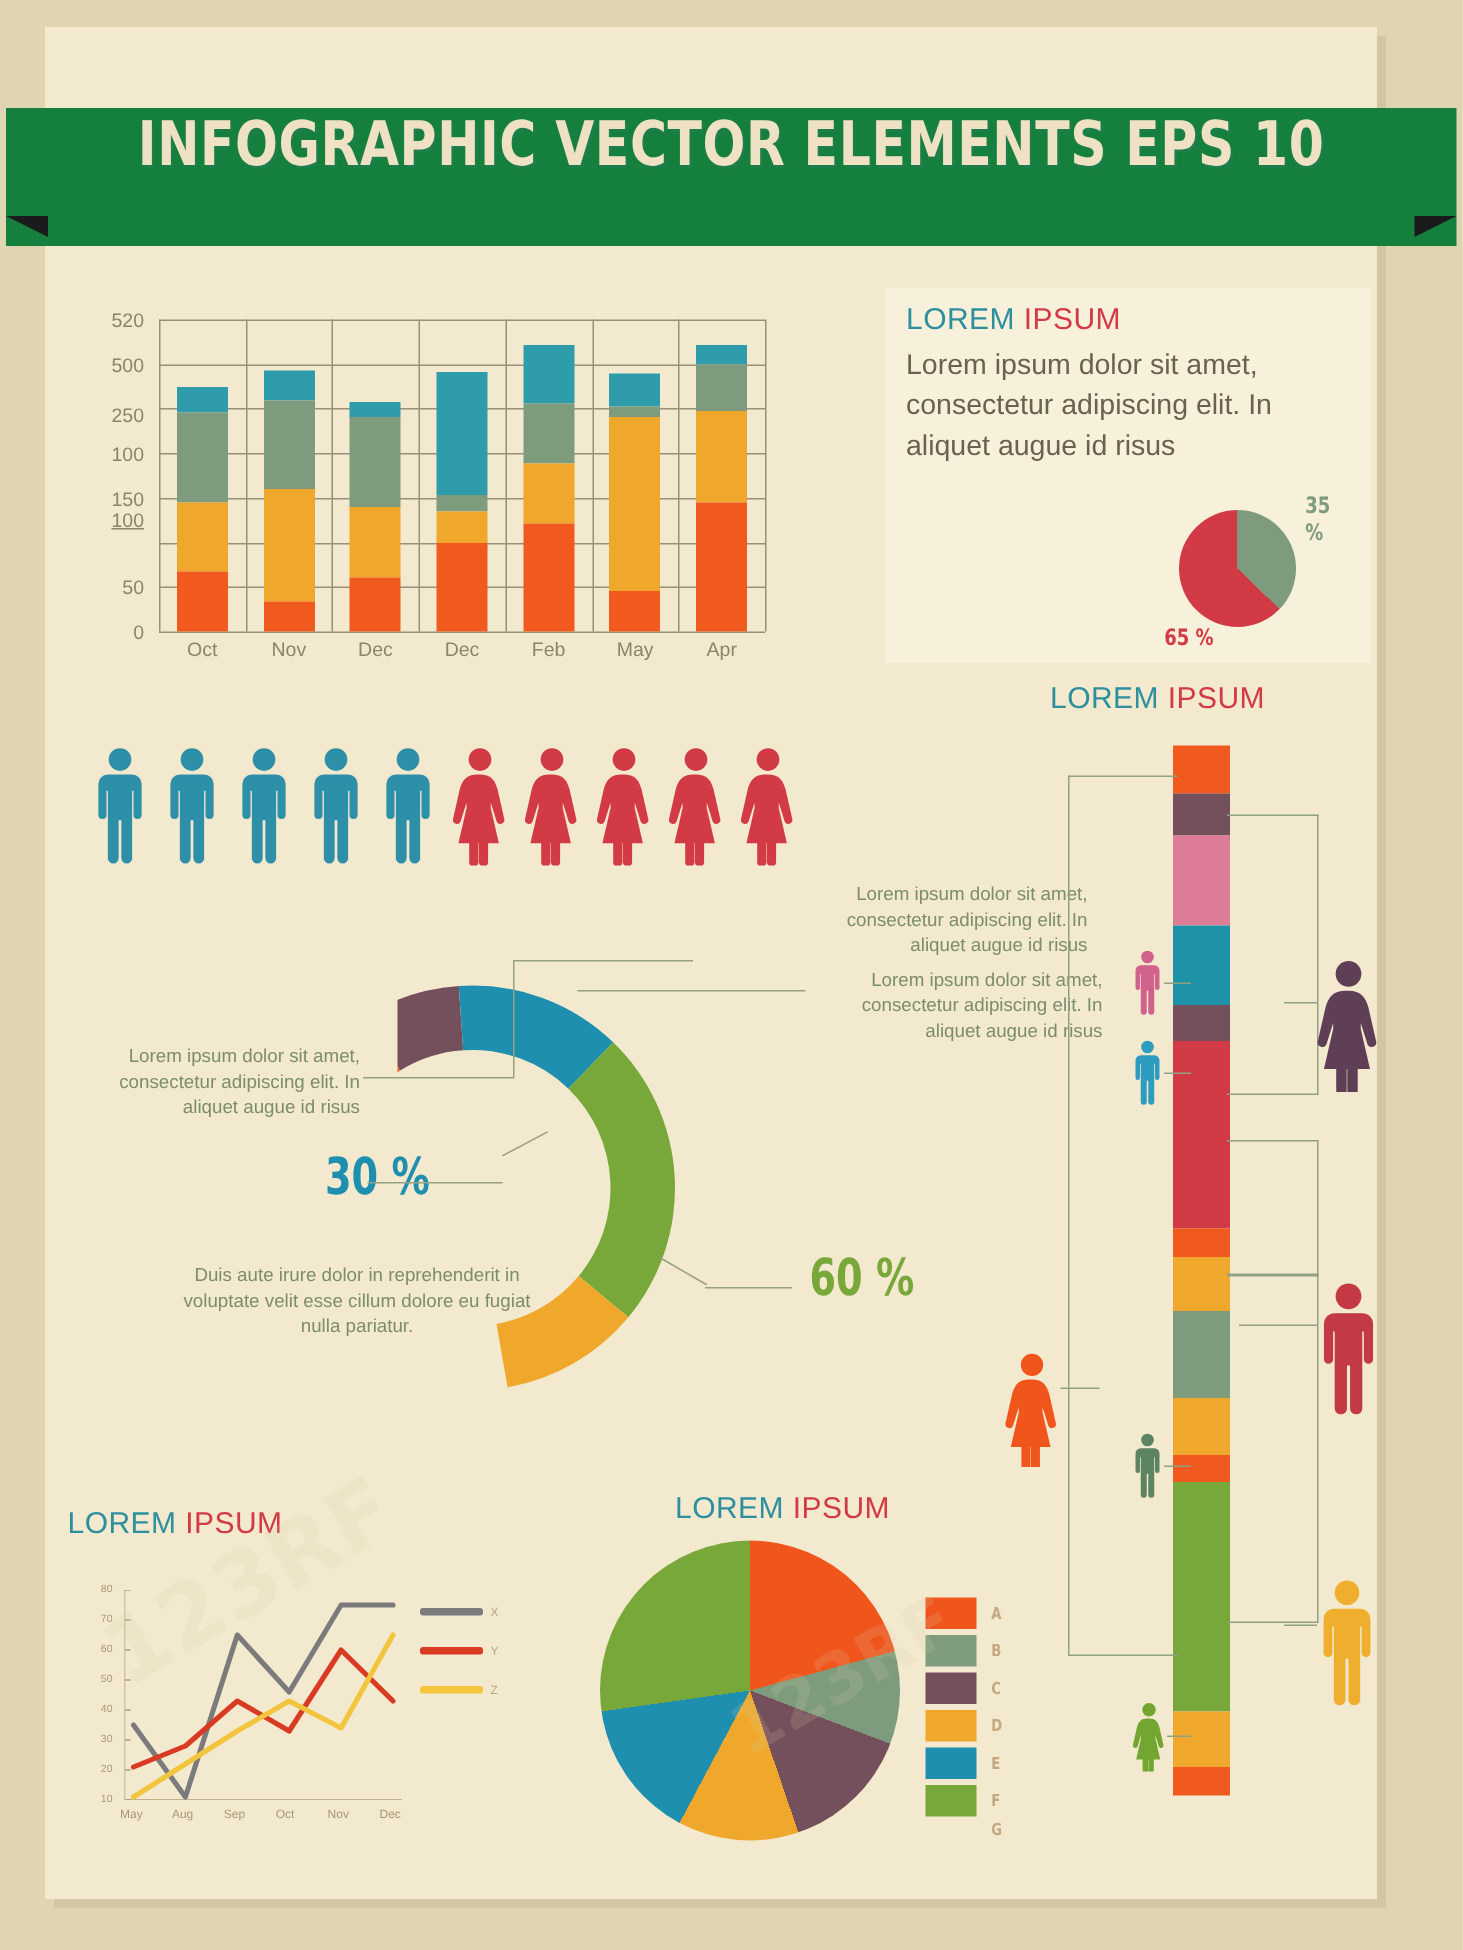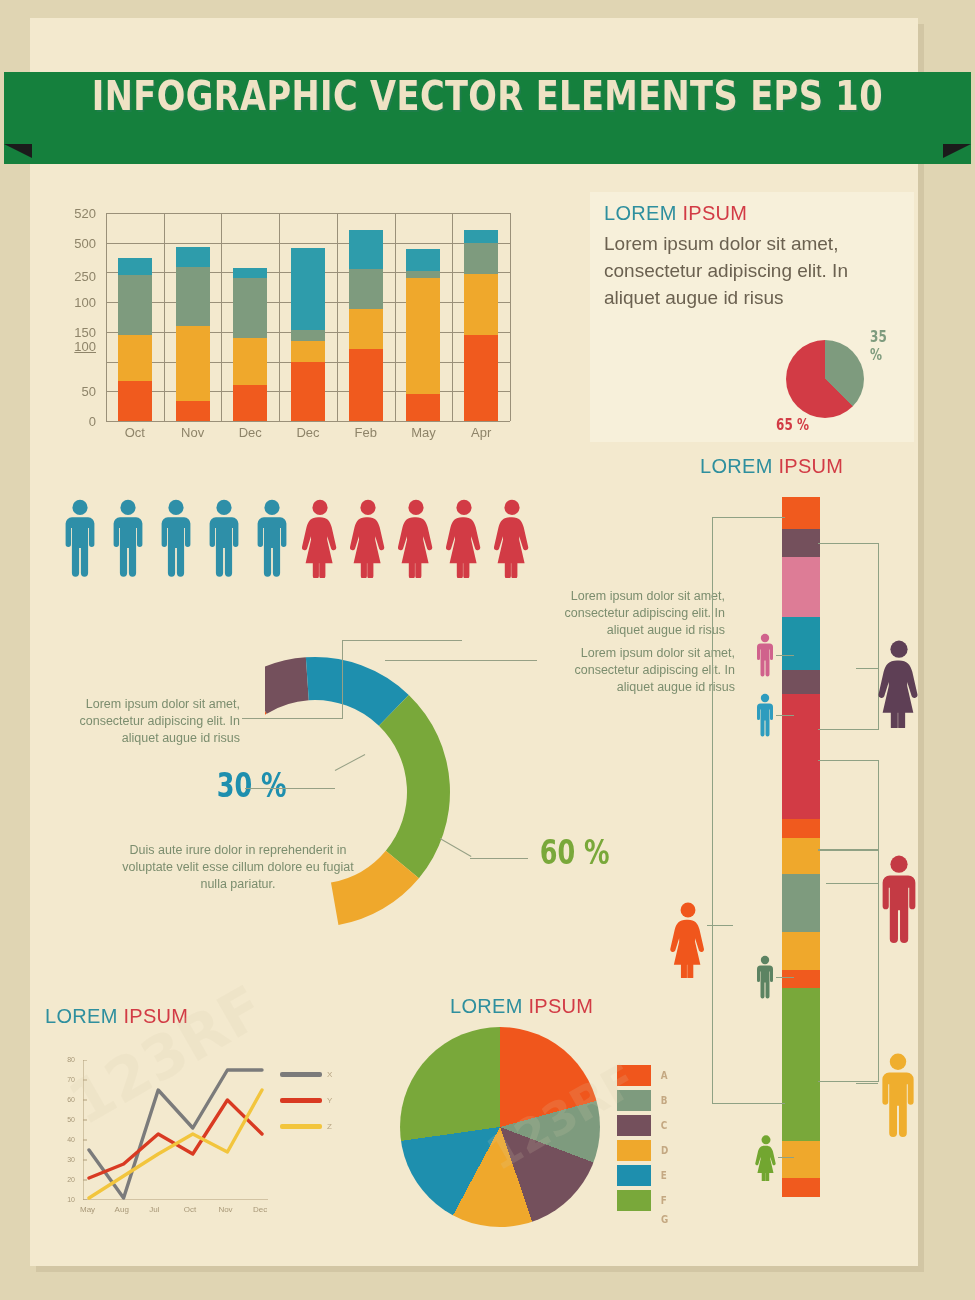--- a/index.html
+++ b/index.html
@@ -429,21 +429,21 @@
       <div class="lc-ylab" style="left: 10px; top: 155px;">30</div>
       <div class="lc-ylab" style="left: 10px; top: 135px;">40</div>
       <div class="lc-ylab" style="left: 10px; top: 115px;">50</div>
       <div class="lc-ylab" style="left: 10px; top: 95px;">60</div>
       <div class="lc-ylab" style="left: 10px; top: 75px;">70</div>
       <div class="lc-ylab" style="left: 10px; top: 55px;">80</div>
     </div>
   <div id="lc-xlabs">
       <div class="lc-xlab" style="left: 35px; top: 200px;">May</div>
       <div class="lc-xlab" style="left: 69.6px; top: 200px;">Aug</div>
-      <div class="lc-xlab" style="left: 104.2px; top: 200px;">Jul</div>
+      <div class="lc-xlab" style="left: 104.2px; top: 200px;">Sep</div>
       <div class="lc-xlab" style="left: 138.8px; top: 200px;">Oct</div>
       <div class="lc-xlab" style="left: 173.4px; top: 200px;">Nov</div>
       <div class="lc-xlab" style="left: 208px; top: 200px;">Dec</div>
     </div>
   <div class="lc-leg" id="lc-leg">
       <div class="lc-leg-row">
         <div class="lc-swatch" style="background: rgb(123, 123, 123);"></div>
         <div class="lc-leg-lbl">X</div>
       </div>
       <div class="lc-leg-row">

